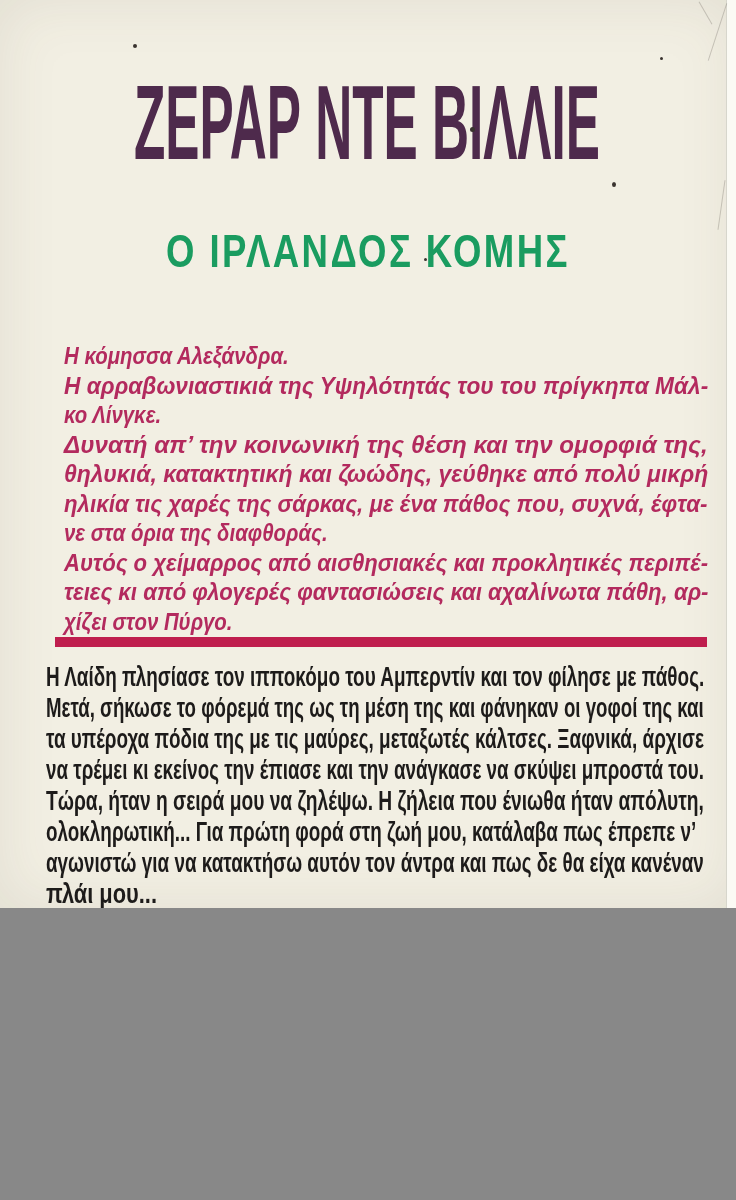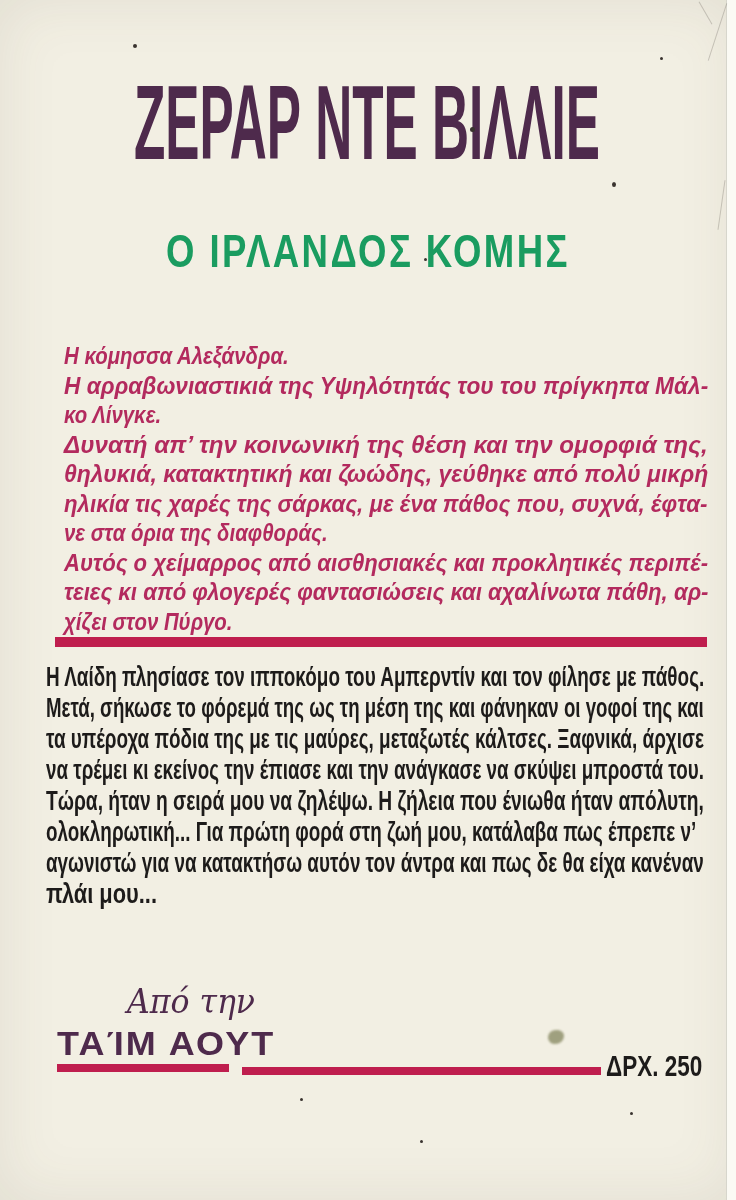--- a/index.html
+++ b/index.html
@@ -1,18 +1,18 @@
 <!DOCTYPE html>
 <html style="--bg: #f2efe3; --plum: #4e2a4c; --green: #1a9c60; --magenta: #b32a5e; --rule: #bf1e4e; --ink: #1d1b1a;"><head>
 <meta charset="utf-8">
 <style>
   html,body{margin:0;padding:0;background:#888;}
   .page{
     position:relative;
-    width:736px;height:1200px;
+    width:736px;height:908px;
     margin:0 auto;
     background:var(--bg,#f2efe3);
     overflow:hidden;
     box-shadow:inset 0 0 60px rgba(90,80,60,.10);
     font-family:"Liberation Sans",sans-serif;
   }
   .line{
     width:max-content;
     white-space:nowrap;
     transform-origin:0 50%;

